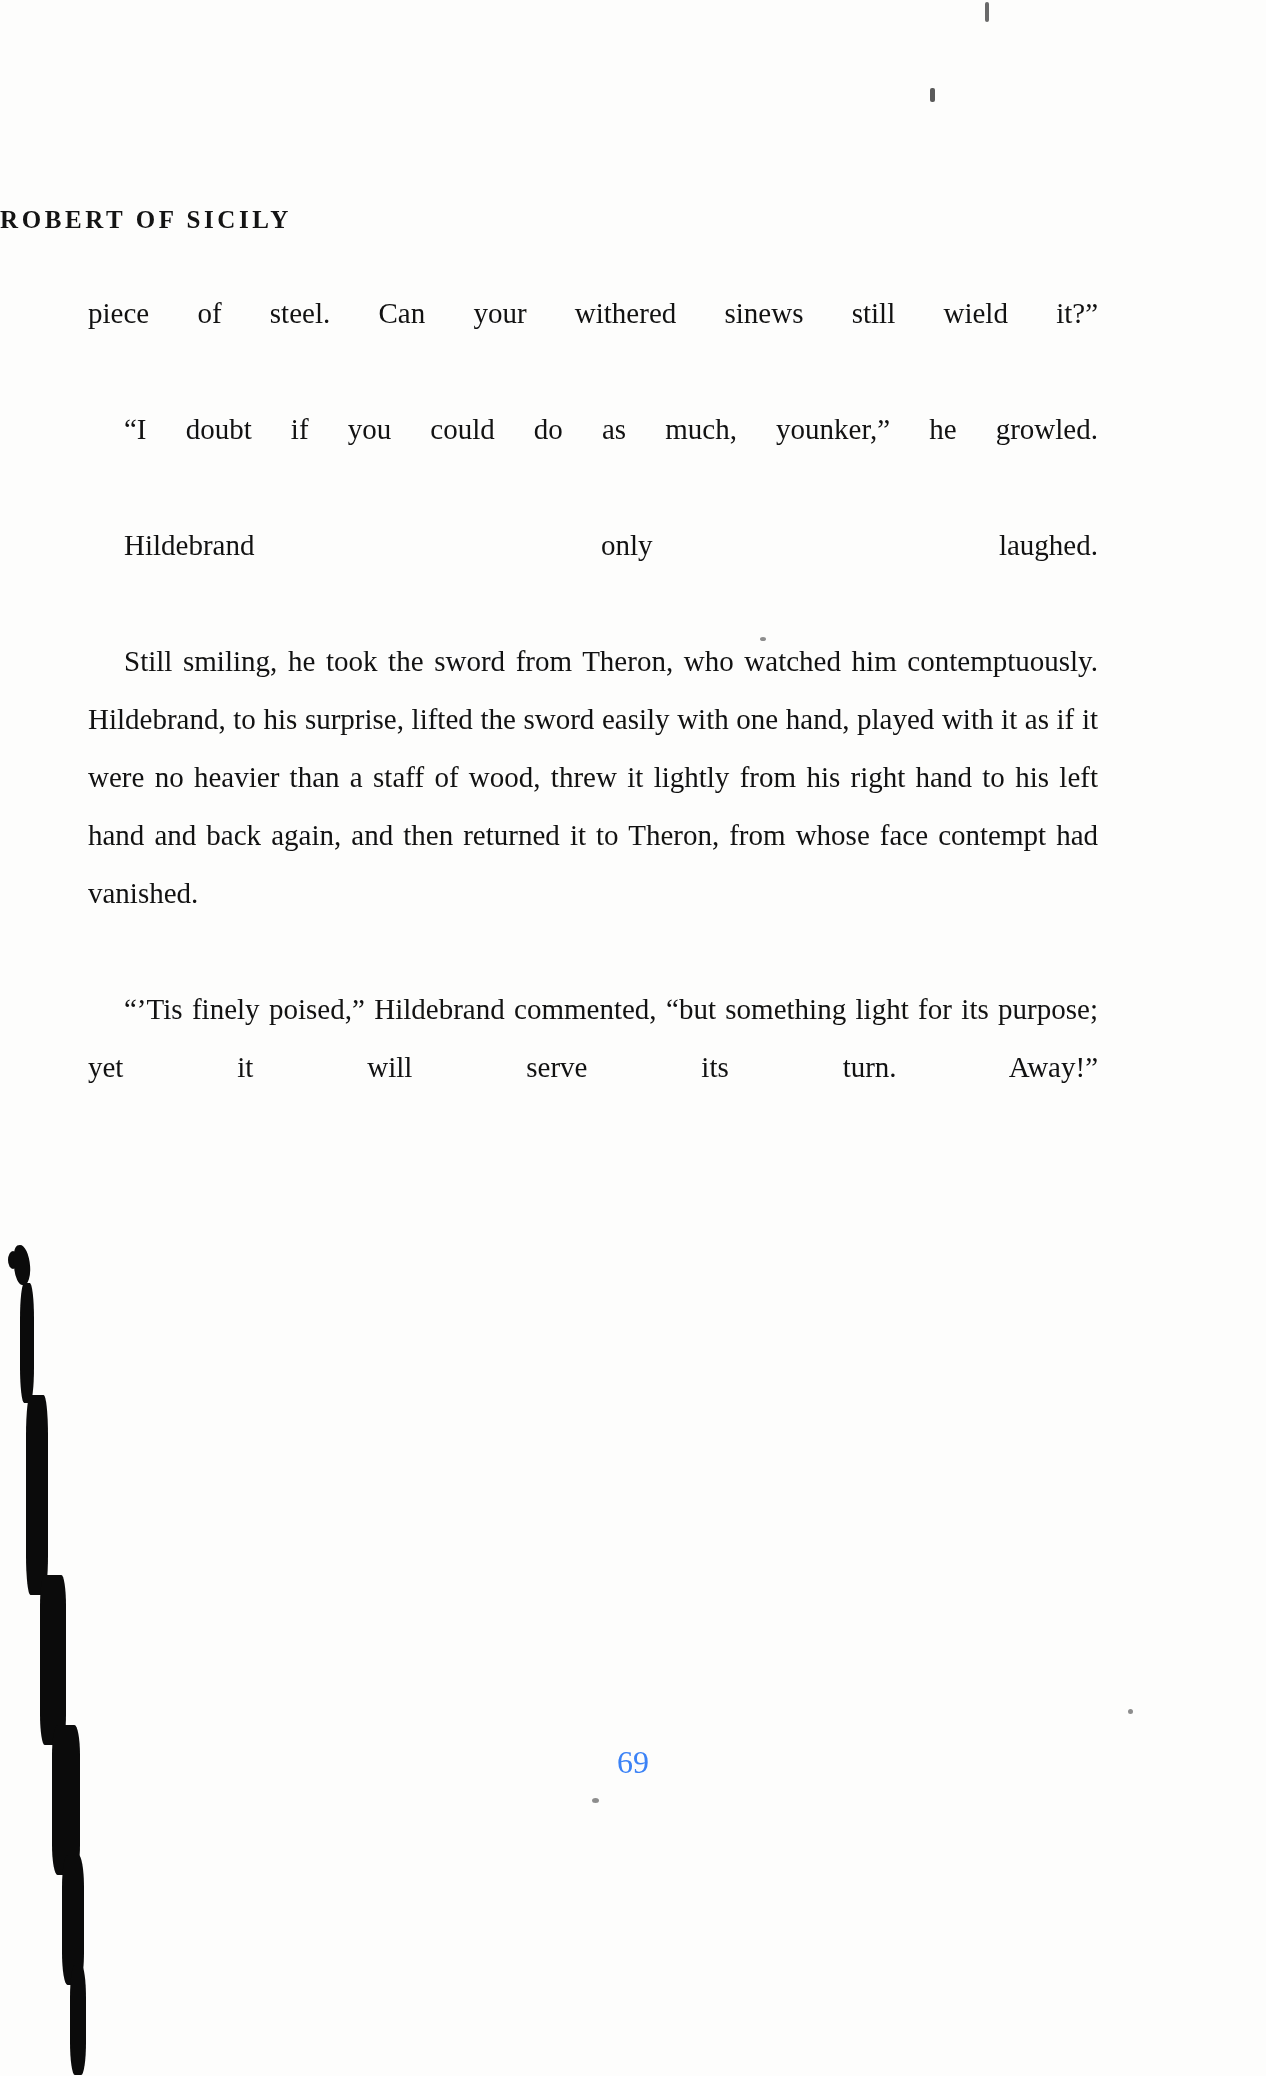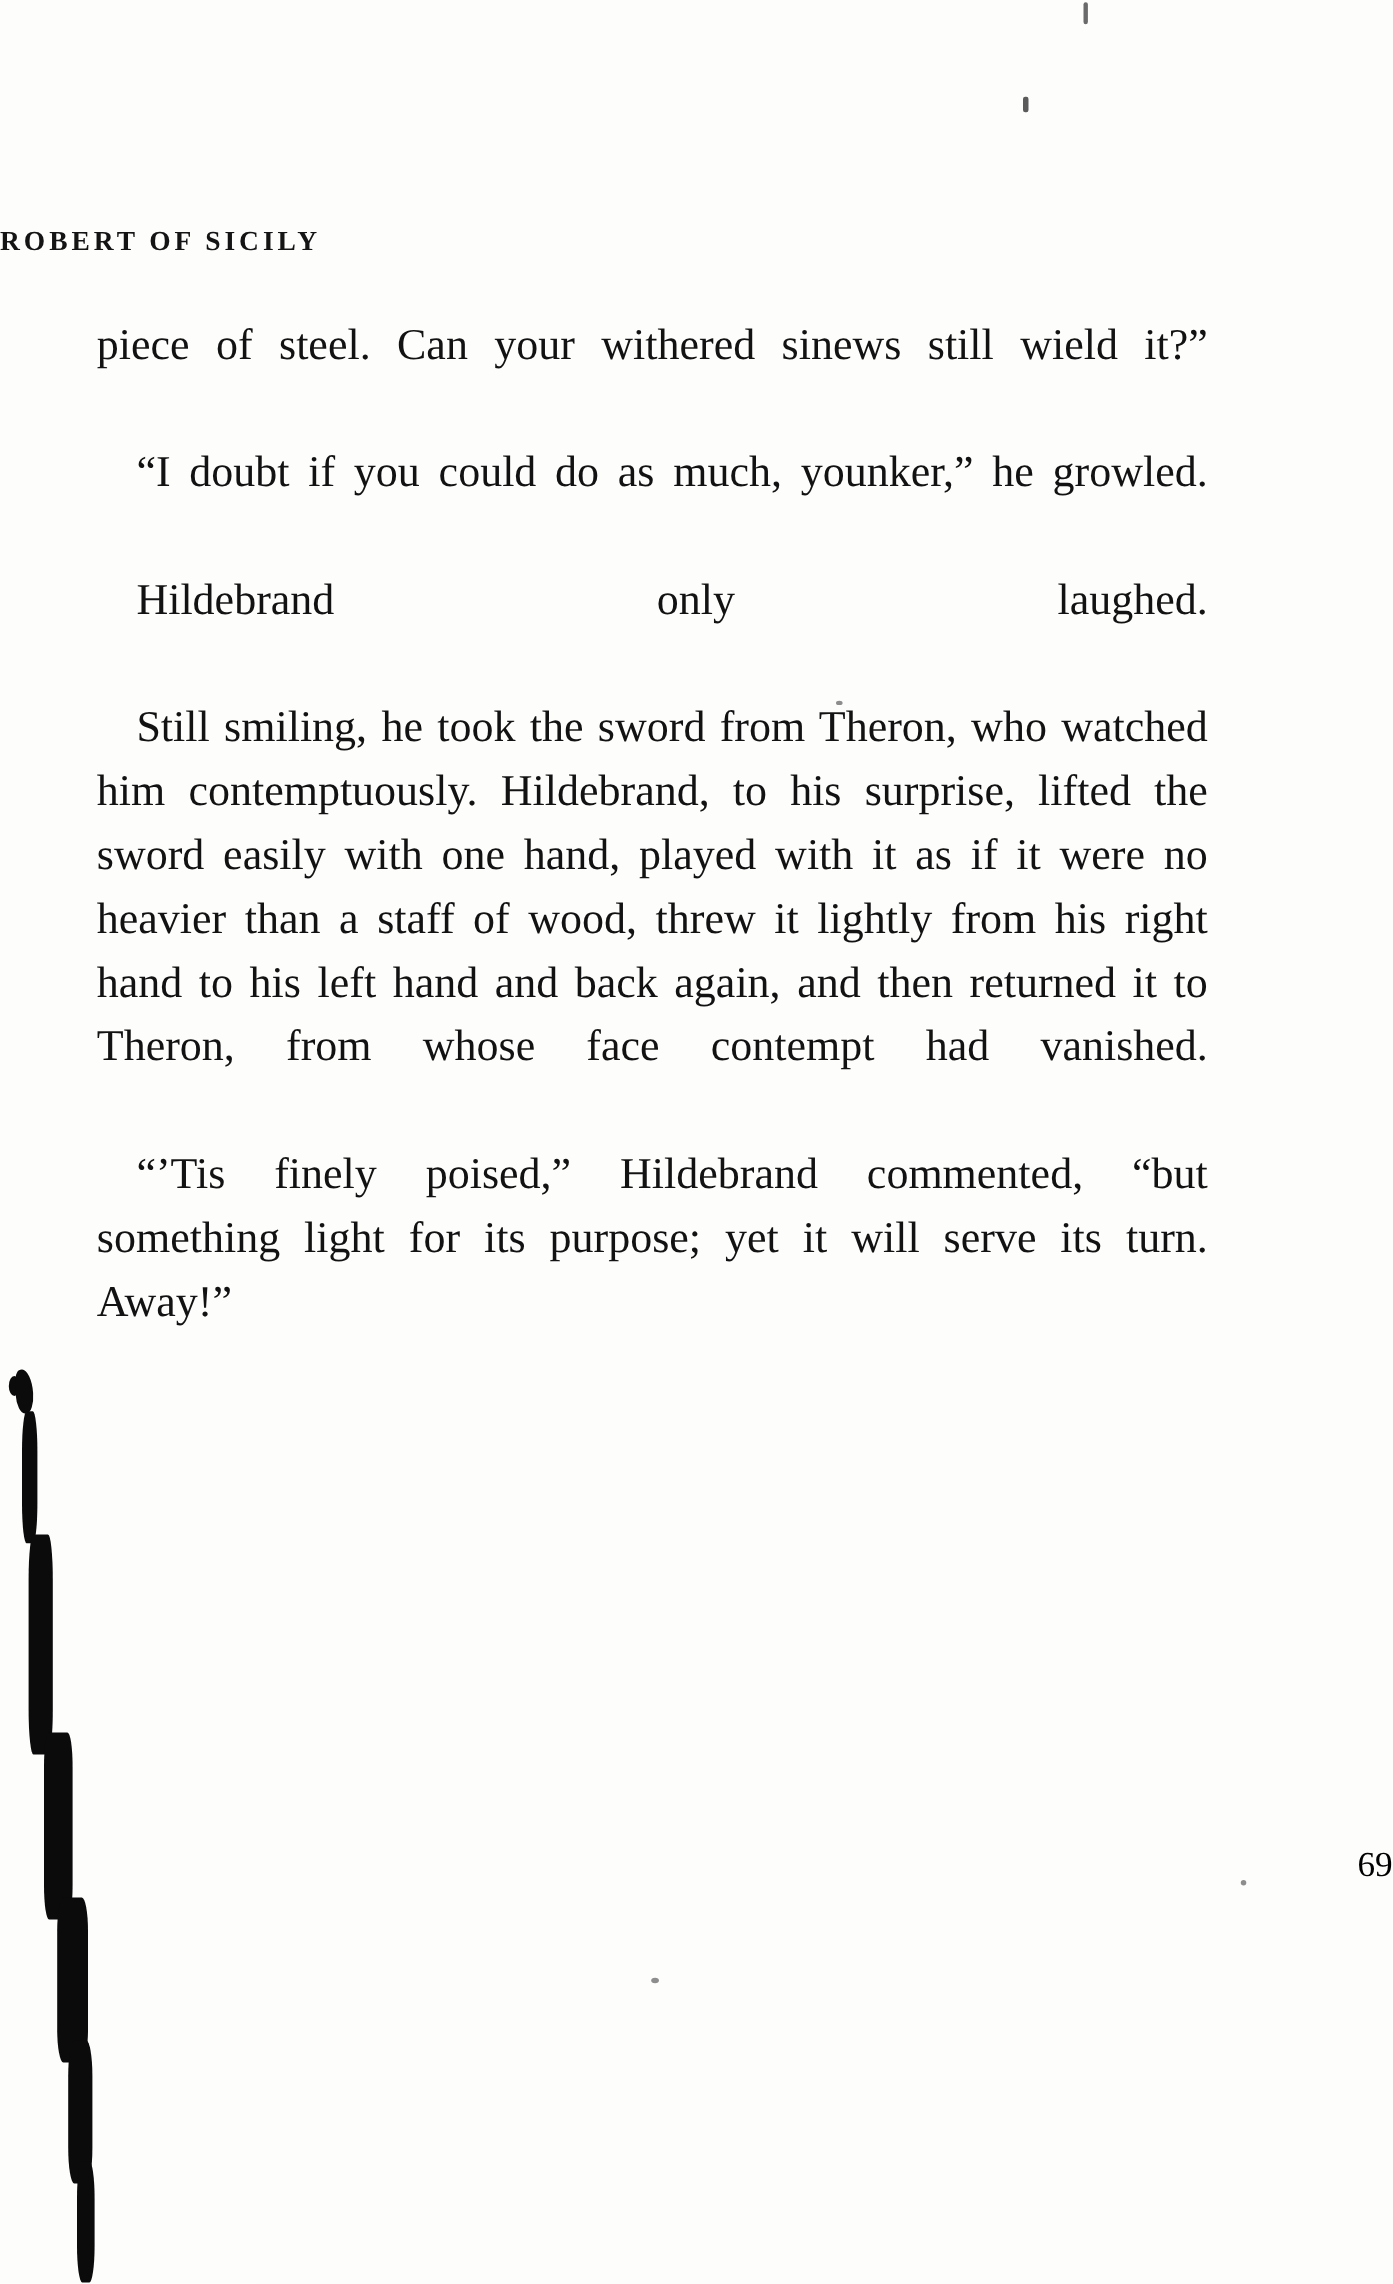--- a/index.html
+++ b/index.html
@@ -66,21 +66,21 @@
     font-size: 25px;
     letter-spacing: 3.6px;
     color: #141414;
   }
 
   .body-text {
     position: absolute;
     top: 284px;
     left: 88px;
     width: 1010px;
-    font-size: 40px;
+    font-size: 29px;
     line-height: 58px;
     text-align: justify;
     color: #121212;
   }
 
   .body-text p {
     margin: 0;
     text-indent: 0;
   }
   .body-text p.indent {
@@ -88,26 +88,26 @@
   }
   
   .body-text p::after {
     content: "";
     display: inline-block;
     width: 100%;
   }
 
   .folio {
     position: absolute;
-    top: 1676px;
+    top: 1744px;
     left: 0;
     width: 100%;
-    text-align: right;
+    text-align: center;
     font-size: 32px;
-    color: #000000;
+    color: #3b82f6;
   }
 </style>
 </head>
 <body>
 
 <div class="page">
 
   <div class="gutter-shadow">
     <div class="blob g8"></div>
     <div class="blob g1"></div>

